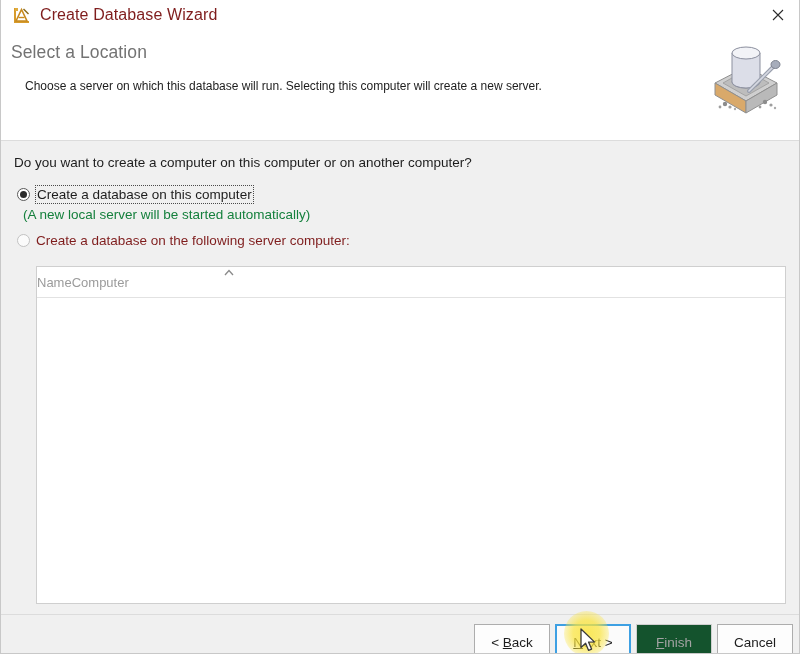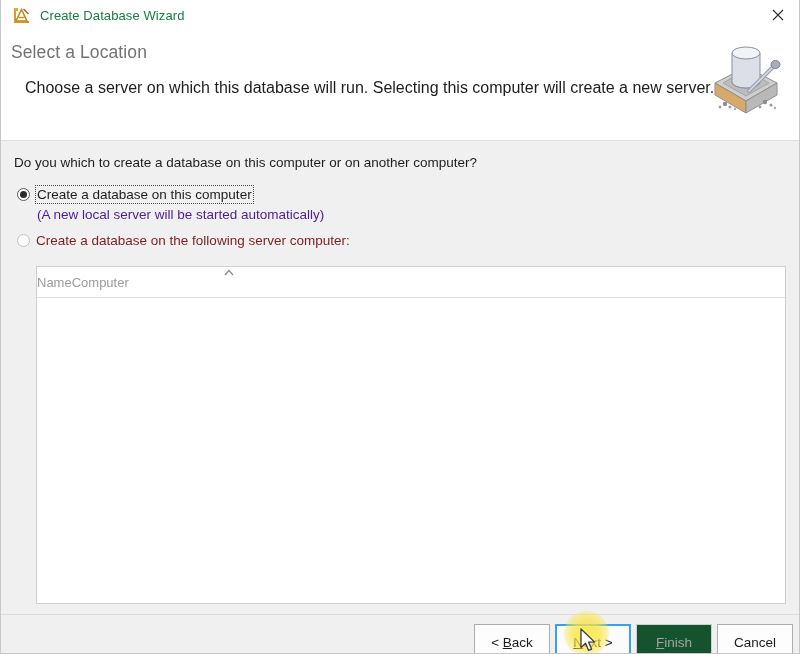--- a/index.html
+++ b/index.html
@@ -34,22 +34,22 @@
     align-items: center;
   }
   #app-icon {
     margin-left: 12px;
     width: 18px; height: 18px;
     flex: 0 0 auto;
     display: block;
   }
   #title-text {
     margin-left: 9px;
-    font-size: 13px;
-    color: #15803d;
+    font-size: 16px;
+    color: #7f1d1d;
     letter-spacing: .1px;
     white-space: nowrap;
   }
   #close-button {
     position: absolute;
     right: 0; top: 0;
     width: 46px; height: 30px;
     display: flex; align-items: center; justify-content: center;
     cursor: default;
   }
@@ -68,21 +68,21 @@
     left: 10px; top: 12px;
     font-size: 17.5px;
     color: #737373;
     font-weight: 400;
     letter-spacing: .1px;
     white-space: nowrap;
   }
   #page-subtitle {
     position: absolute;
     left: 24px; top: 49px;
-    font-size: 16px;
+    font-size: 12px;
     color: #1d1d1d;
     white-space: nowrap;
   }
   #header-graphic {
     position: absolute;
     right: 14px; top: 7px;
     width: 82px; height: 82px;
   }
 
   
@@ -142,23 +142,23 @@
   }
   .radio-label.focused {
     outline: 1px dotted #4a4a4a;
     outline-offset: 0px;
     padding: 0 1px;
   }
   .radio-label.disabled { color: #7f1d1d; }
 
   #radio-local-hint {
     position: absolute;
-    left: 36px; top: 66px;
+    left: 22px; top: 66px;
     font-size: 13.5px;
-    color: #4c1d95;
+    color: #15803d;
     white-space: nowrap;
   }
 
   .accel { text-decoration: underline; }
 
   
   #server-list {
     position: absolute;
     left: 35px; top: 125px;
     width: 750px; height: 338px;
@@ -293,21 +293,21 @@
       <circle cx="30" cy="72" r="1.2" fill="#ababab"></circle>
       <circle cx="60" cy="65" r="2.2" fill="#8c8c8c"></circle>
       <circle cx="66" cy="68" r="1.6" fill="#9e9e9e"></circle>
       <circle cx="55" cy="70" r="1.4" fill="#9e9e9e"></circle>
       <circle cx="70" cy="71" r="1.2" fill="#ababab"></circle>
     </svg>
   </div>
 
   <div id="body">
 
-    <div id="prompt">Do you which to create a database on this computer or on another computer?</div>
+    <div id="prompt">Do you want to create a computer on this computer or on another computer?</div>
 
     <div class="radio-row" id="radio-local">
       <span class="radio-mark checked"></span>
       <span class="radio-label focused">Create a database on this computer</span>
     </div>
     <div id="radio-local-hint">(A new local server will be started automatically)</div>
 
     <div class="radio-row" id="radio-remote">
       <span class="radio-mark disabled"></span>
       <span class="radio-label disabled">Create a database on the following server computer:</span>

